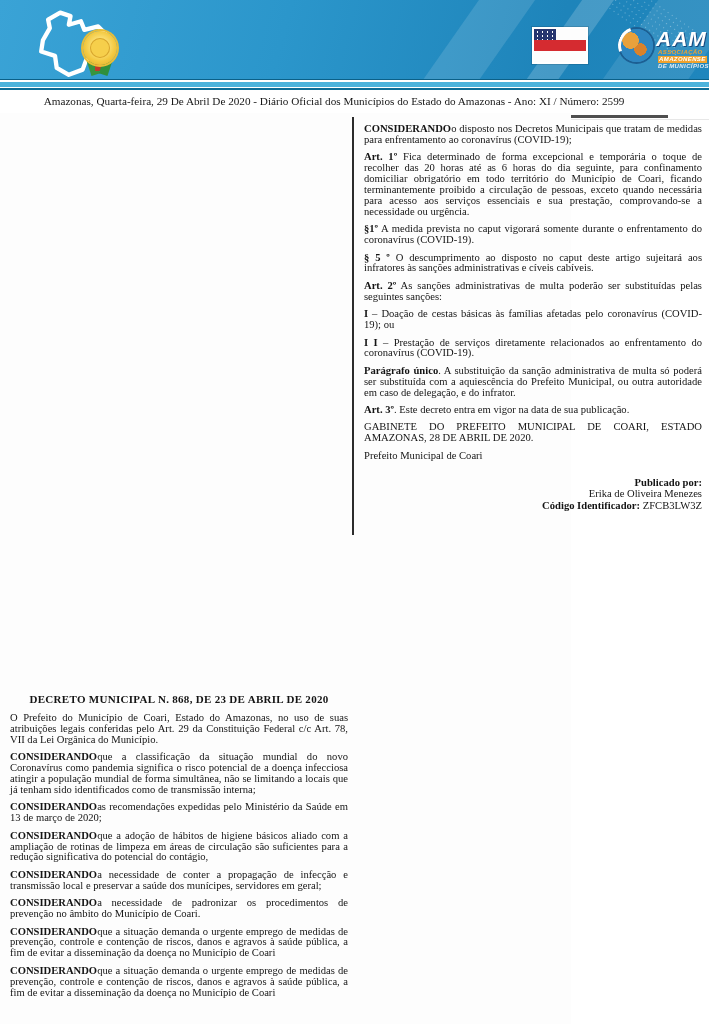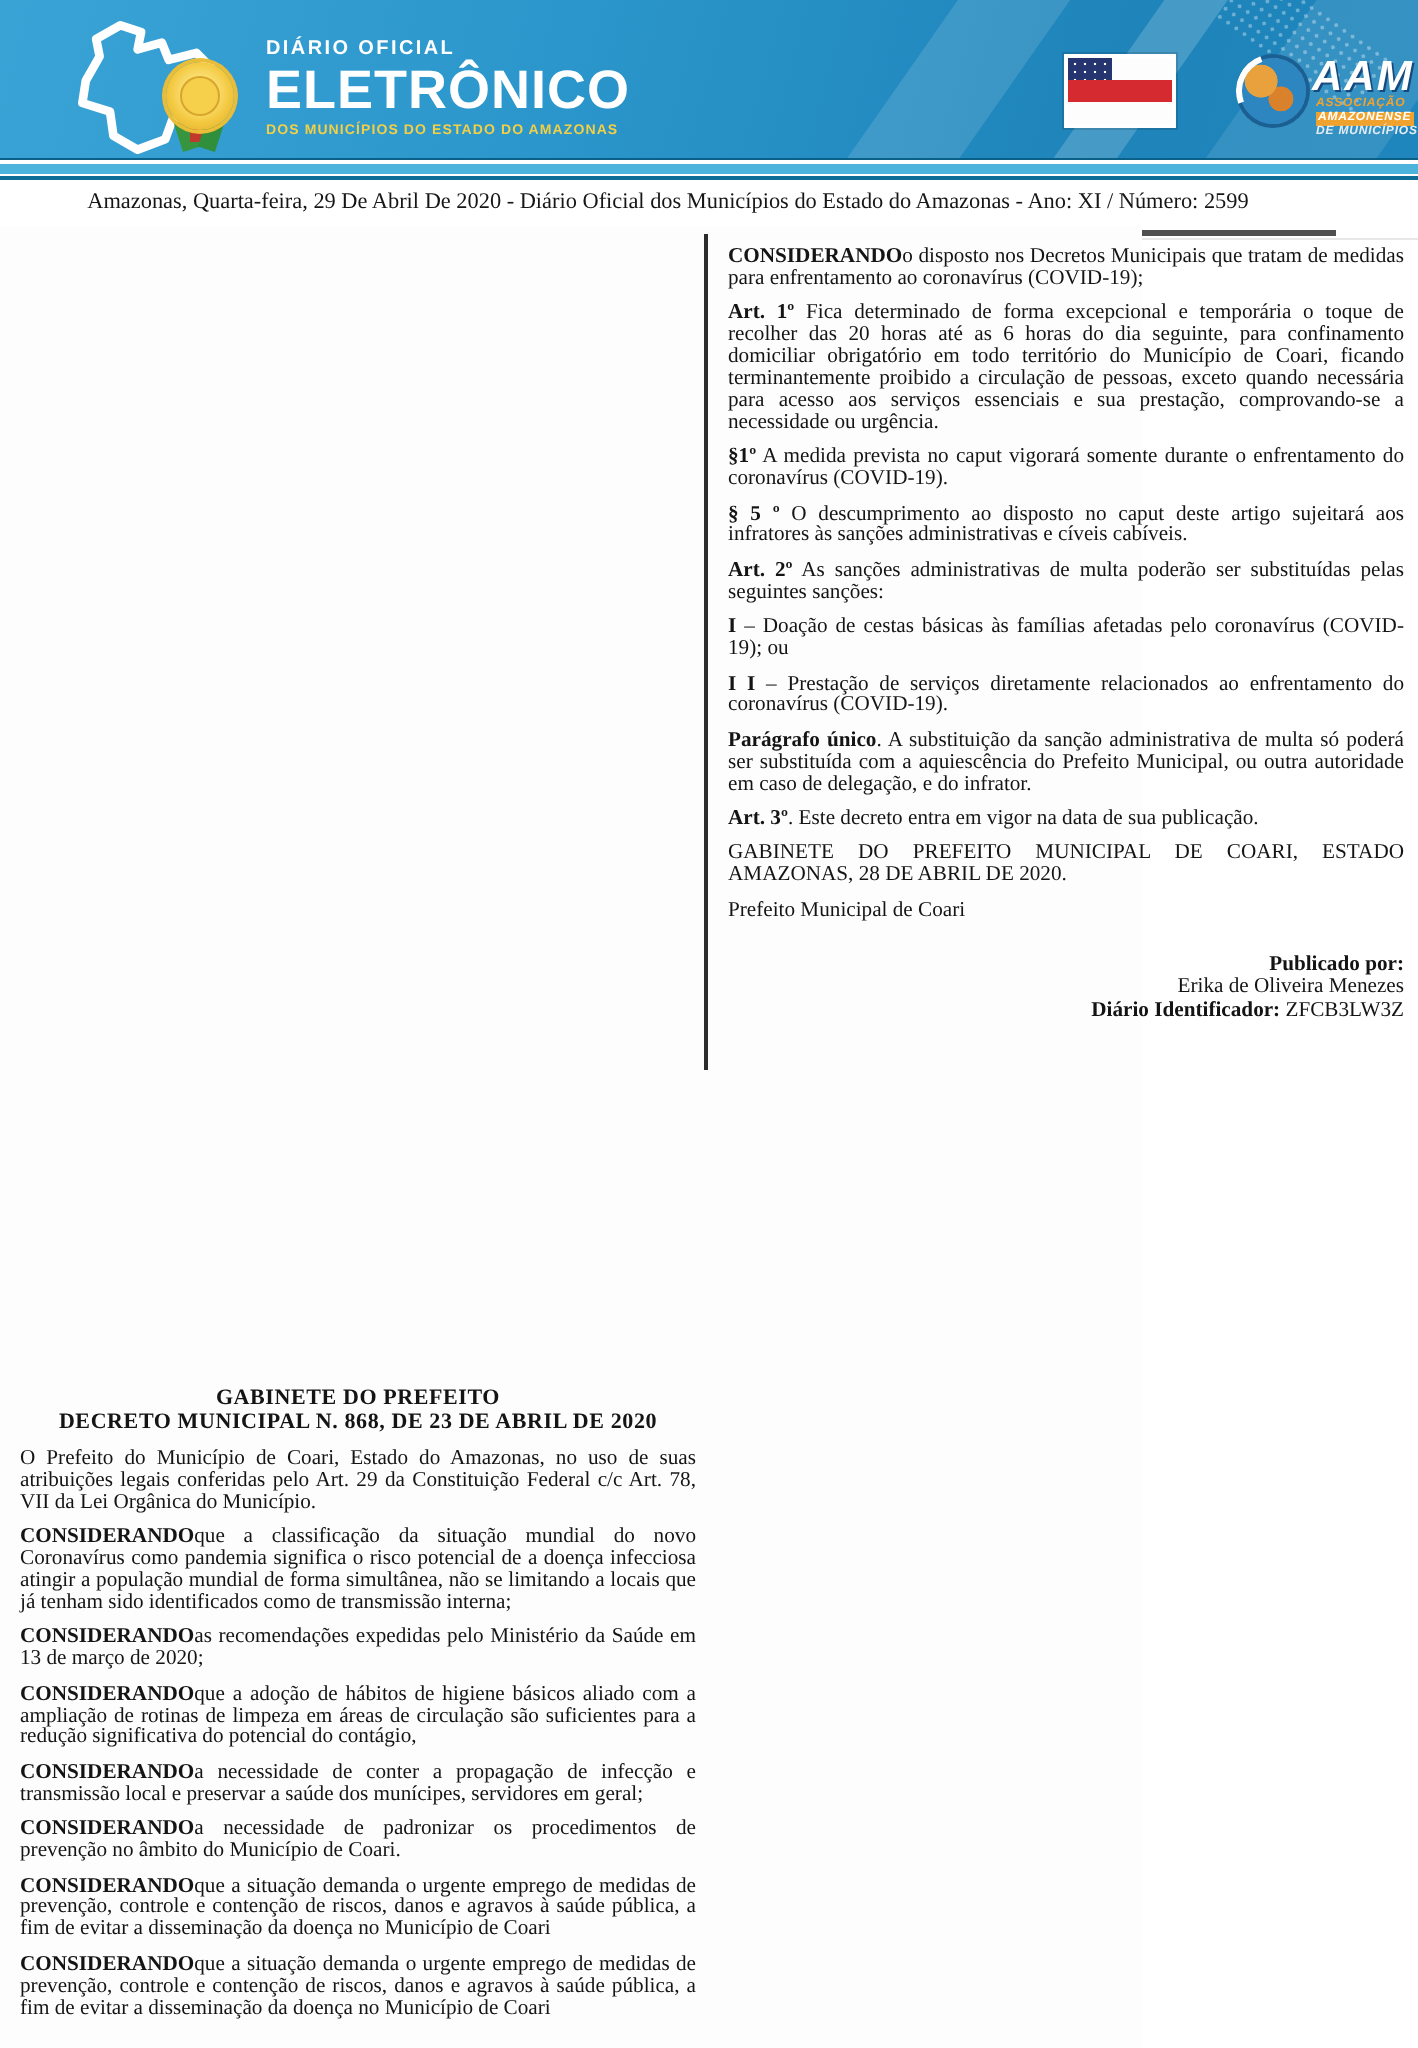--- a/index.html
+++ b/index.html
@@ -102,25 +102,20 @@
   <svg class="map-logo" width="92" height="76" viewBox="0 0 100 88">
     <path d="M14,42 L22,28 L20,18 L34,10 L46,14 L44,24 L58,20 L62,30 L78,26 L92,40 L88,52 L76,56 L80,66 L64,65 L60,76 L44,82 L30,74 L28,60 L12,55 Z" fill="none" stroke="#ffffff" stroke-width="5" stroke-linejoin="round"></path>
   </svg>
   <div class="ribbon r1"></div>
   <div class="ribbon r3"></div>
   <div class="ribbon r2"></div>
   <div class="medal">
       <div class="inner"></div>
     </div>
 
-  <div class="logo-text">
-    <div class="logo-line1">DIÁRIO OFICIAL</div>
-    <div class="logo-line2">ELETRÔNICO</div>
-    <div class="logo-line3">DOS MUNICÍPIOS DO ESTADO DO AMAZONAS</div>
-  </div>
 
   <div class="flag">
     <div class="flag-inner">
       <div class="flag-stripe top"></div>
       <div class="flag-stripe mid"></div>
       <div class="flag-stripe bot"></div>
       <div class="canton"></div>
     </div>
   </div>
 
@@ -157,27 +152,26 @@
         <p><strong>I</strong> – Doação de cestas básicas às famílias afetadas pelo coronavírus (COVID-19); ou</p>
         <p><strong>I I</strong> – Prestação de serviços diretamente relacionados ao enfrentamento do coronavírus (COVID-19).</p>
         <p><strong>Parágrafo único</strong>. A substituição da sanção administrativa de multa só poderá ser substituída com a aquiescência do Prefeito Municipal, ou outra autoridade em caso de delegação, e do infrator.</p>
         <p><strong>Art. 3º</strong>. Este decreto entra em vigor na data de sua publicação.</p>
         <p>GABINETE DO PREFEITO MUNICIPAL DE COARI, ESTADO AMAZONAS, 28 DE ABRIL DE 2020.</p>
         <p>Prefeito Municipal de Coari</p>
       </div>
     <div class="pub">
       <p><strong>Publicado por:</strong></p>
       <p>Erika de Oliveira Menezes</p>
-      <p><strong>Diário Identificador:</strong> <span>ZFCB3LW3Z</span></p>
+      <p><strong>Código Identificador:</strong> <span>ZFCB3LW3Z</span></p>
     </div>
   </div>
 
   <div class="col col-left">
     <div class="doc-heading">
-      <div>GABINETE DO PREFEITO</div>
       <div>DECRETO MUNICIPAL N. 868, DE 23 DE ABRIL DE 2020</div>
     </div>
     <div>
         <p>O Prefeito do Município de Coari, Estado do Amazonas, no uso de suas atribuições legais conferidas pelo Art. 29 da Constituição Federal c/c Art. 78, VII da Lei Orgânica do Município.</p>
         <p><strong>CONSIDERANDO</strong>que a classificação da situação mundial do novo Coronavírus como pandemia significa o risco potencial de a doença infecciosa atingir a população mundial de forma simultânea, não se limitando a locais que já tenham sido identificados como de transmissão interna;</p>
         <p><strong>CONSIDERANDO</strong>as recomendações expedidas pelo Ministério da Saúde em 13 de março de 2020;</p>
         <p><strong>CONSIDERANDO</strong>que a adoção de hábitos de higiene básicos aliado com a ampliação de rotinas de limpeza em áreas de circulação são suficientes para a redução significativa do potencial do contágio,</p>
         <p><strong>CONSIDERANDO</strong>a necessidade de conter a propagação de infecção e transmissão local e preservar a saúde dos munícipes, servidores em geral;</p>
         <p><strong>CONSIDERANDO</strong>a necessidade de padronizar os procedimentos de prevenção no âmbito do Município de Coari.</p>
         <p><strong>CONSIDERANDO</strong>que a situação demanda o urgente emprego de medidas de prevenção, controle e contenção de riscos, danos e agravos à saúde pública, a fim de evitar a disseminação da doença no Município de Coari</p>

